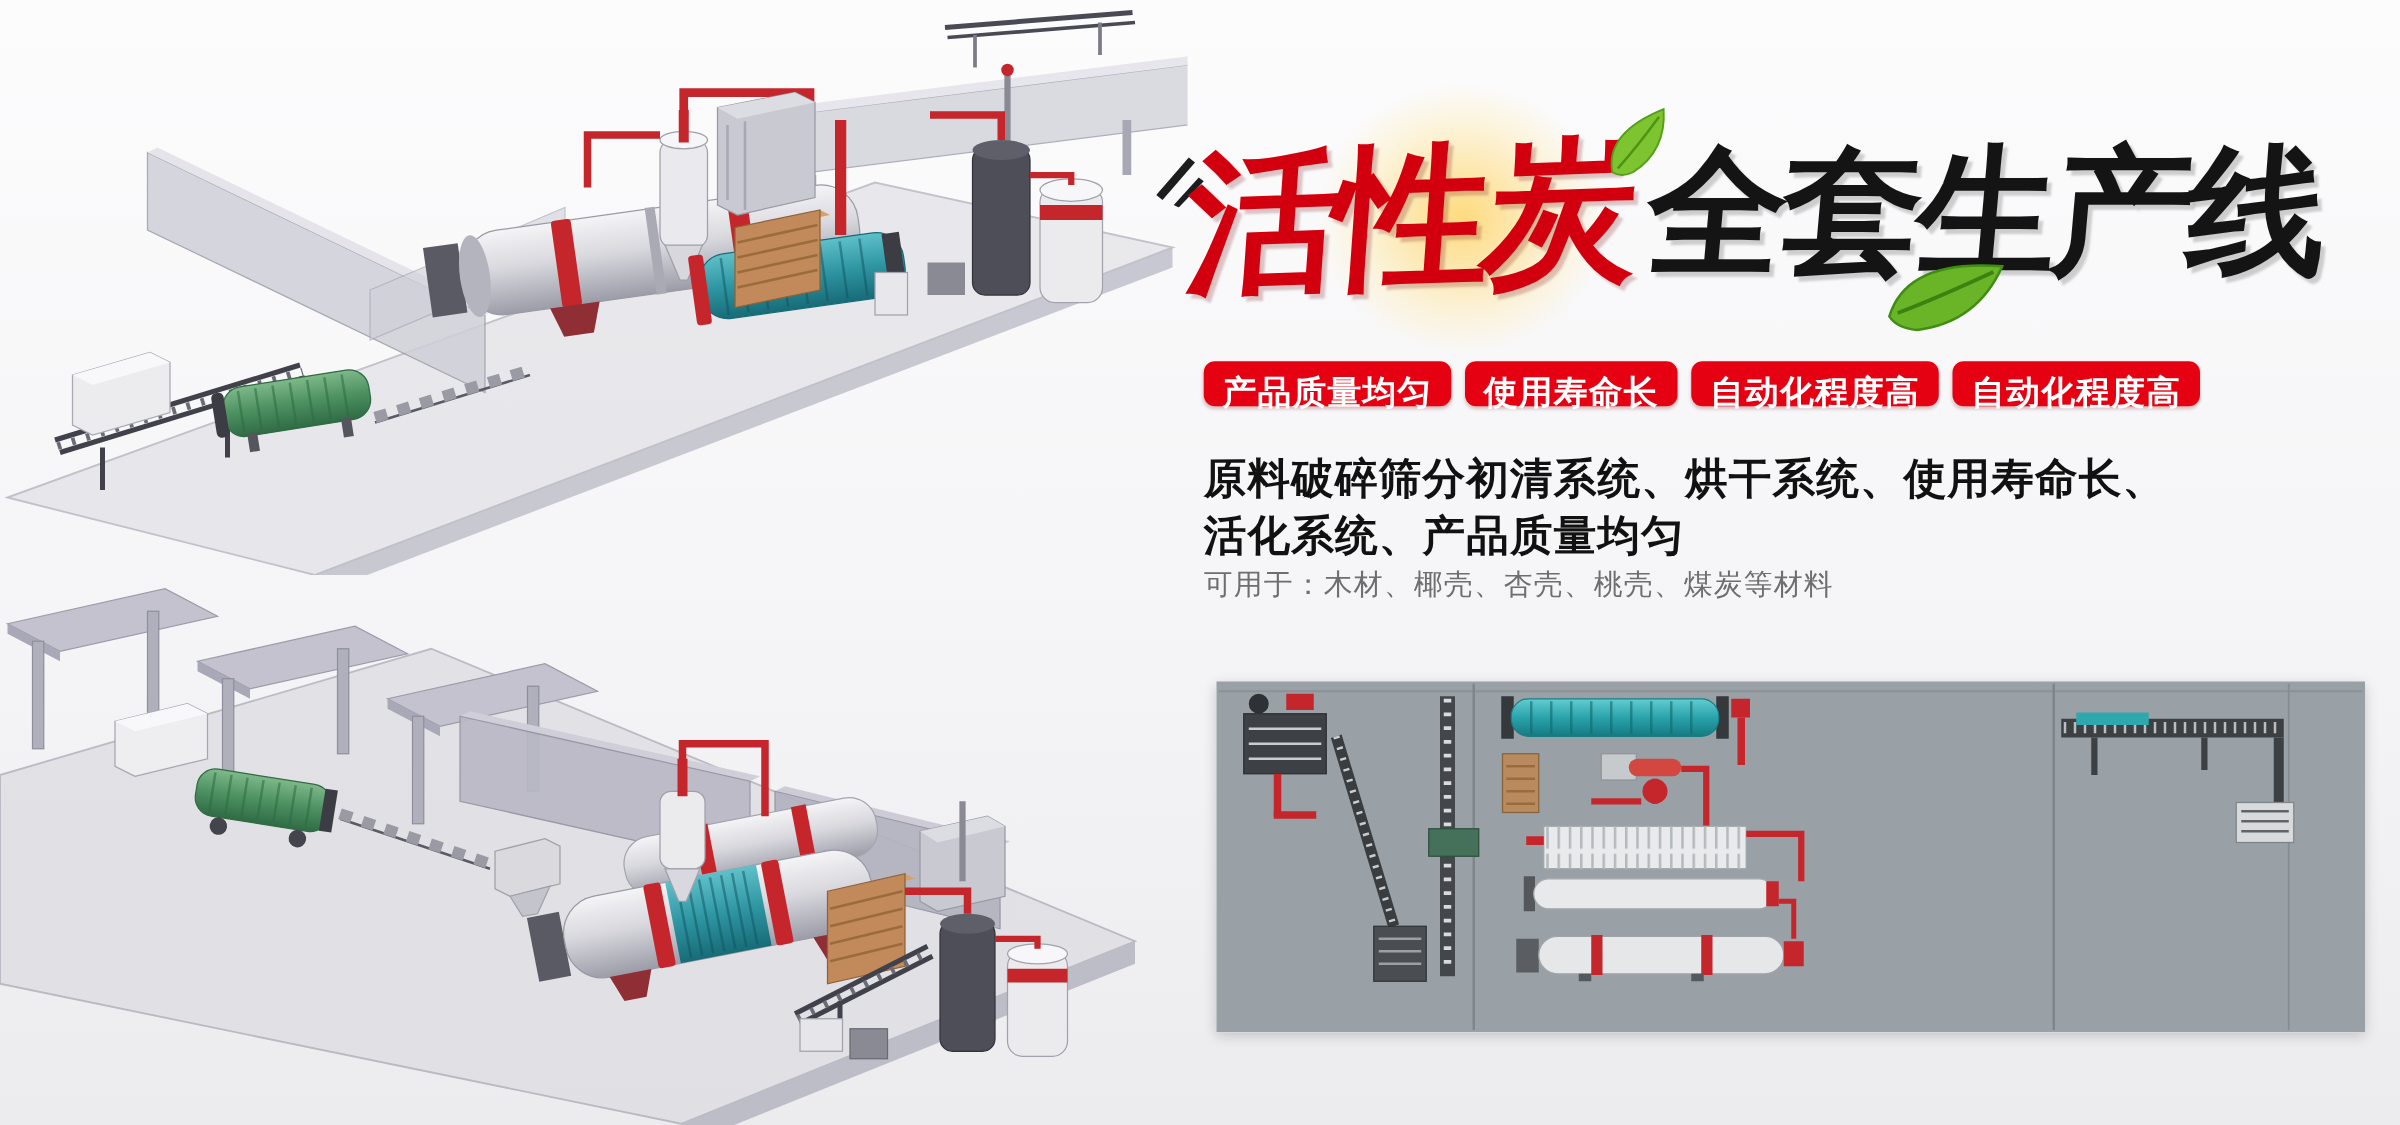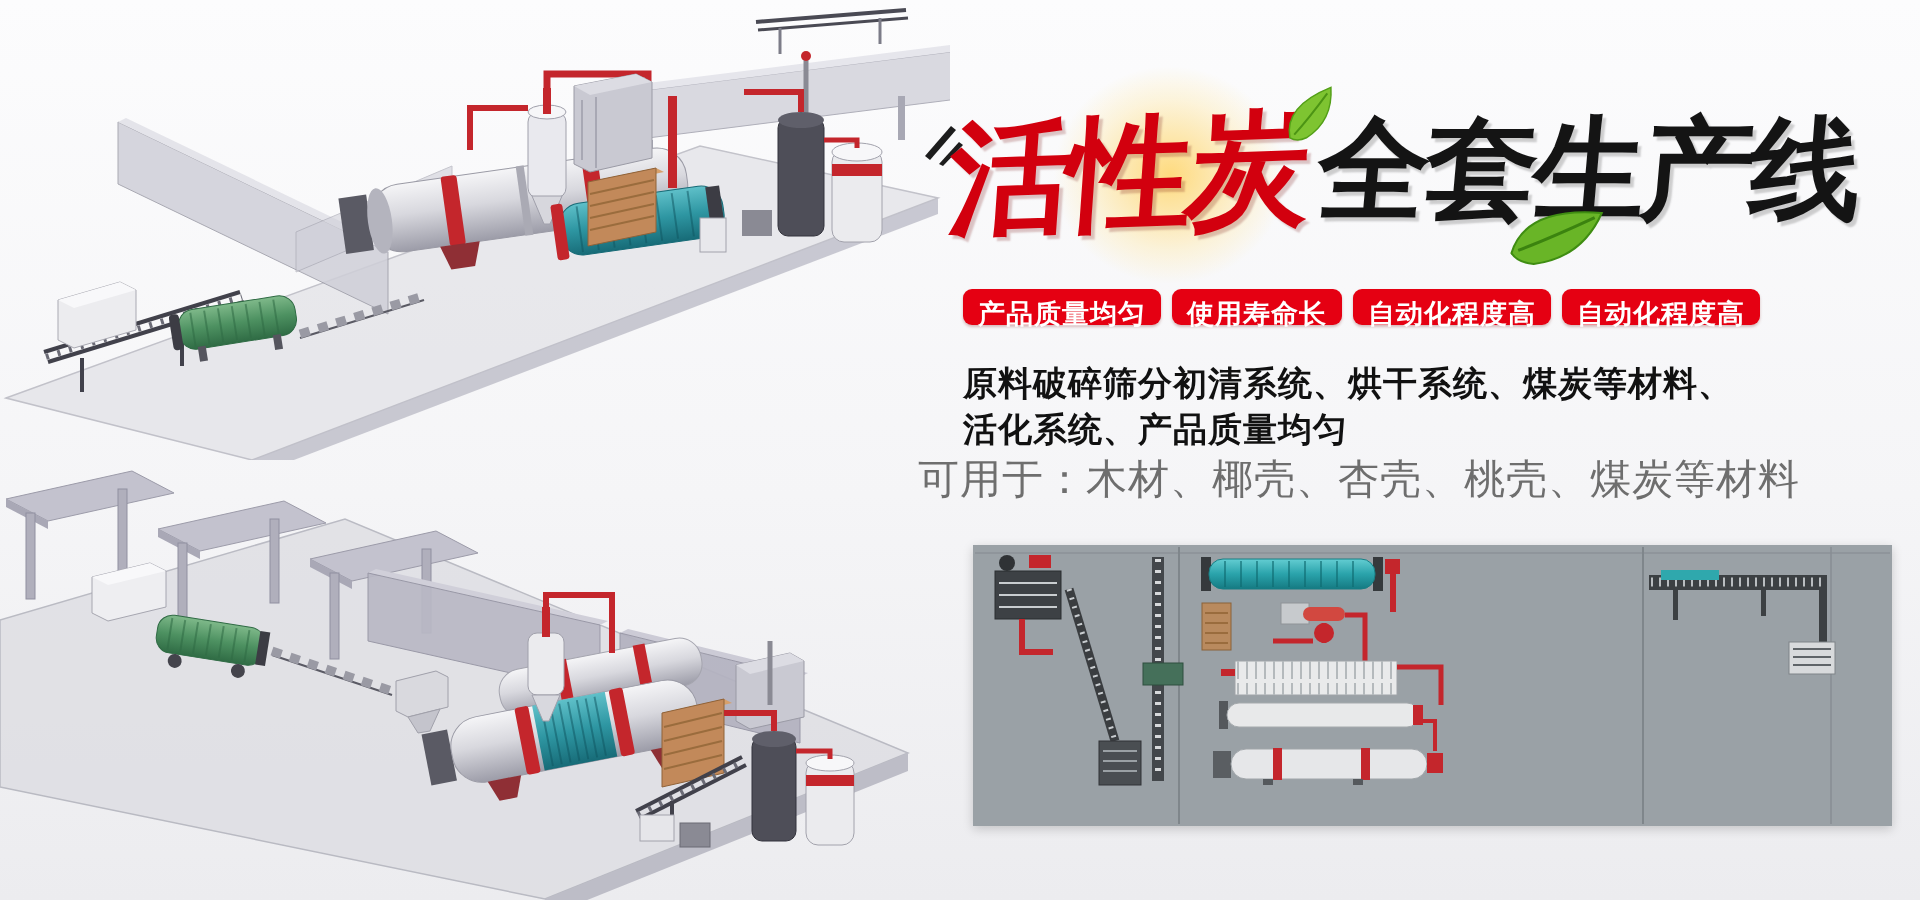--- a/index.html
+++ b/index.html
@@ -42,22 +42,22 @@
     height:36px; line-height:50px; padding:0 15px; background:#e50012; color:#ffffff;
     font-size:27px; font-weight:bold; border-radius:9px; letter-spacing:1px;
     box-shadow:0 2px 3px rgba(120,0,0,.25);
   }
 
   .desc {
     position:absolute; left:963px; top:360px; color:#111111;
     font-size:34px; font-weight:bold; line-height:46px; letter-spacing:1px;
   }
   .materials {
-    position:absolute; left:918px; top:452px; color:#6e6e6e;
-    font-size:41px; letter-spacing:1px;
+    position:absolute; left:963px; top:452px; color:#6e6e6e;
+    font-size:23px; letter-spacing:1px;
   }
 
   .schematic {
     position:absolute; left:973px; top:545px; width:919px; height:281px;
     box-shadow:0 3px 10px rgba(0,0,0,.18);
   }
   .schematic svg { display:block; }
 </style>
 </head>
 <body>
@@ -295,21 +295,21 @@
   </svg>
 
   <div class="badges">
     <span class="badge">产品质量均匀</span>
     <span class="badge">使用寿命长</span>
     <span class="badge">自动化程度高</span>
     <span class="badge">自动化程度高</span>
   </div>
 
   <div class="desc">
-    <div>原料破碎筛分初清系统、烘干系统、煤炭等材料、</div>
+    <div>原料破碎筛分初清系统、烘干系统、使用寿命长、</div>
     <div>活化系统、产品质量均匀</div>
   </div>
 
   <div class="materials">可用于：木材、椰壳、杏壳、桃壳、煤炭等材料</div>
 
   <div class="schematic">
     <svg width="919" height="281" viewBox="0 0 919 281" role="img" aria-label="production-line-plan-schematic">
       <defs>
         <linearGradient id="s-teal" x1="0" y1="0" x2="0" y2="1">
           <stop offset="0" stop-color="#63cdd2"></stop>

